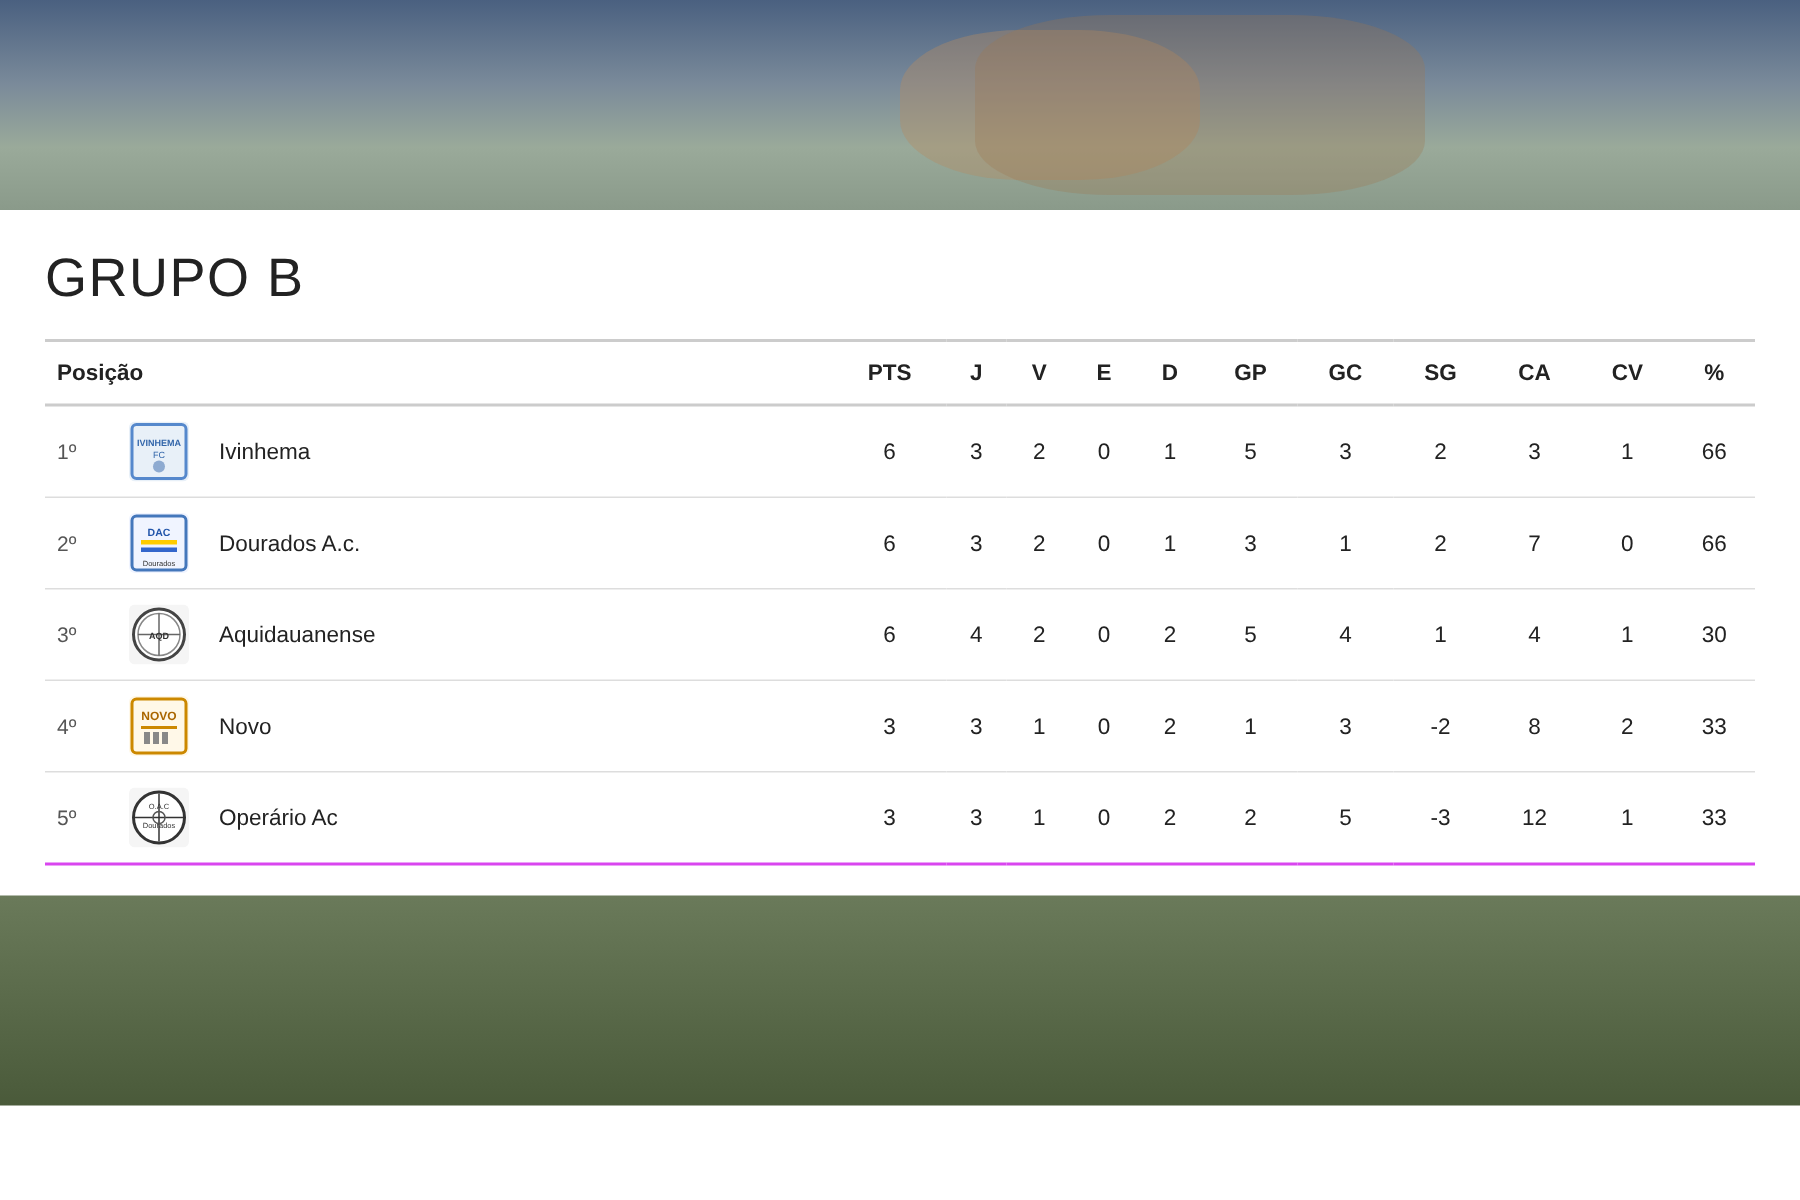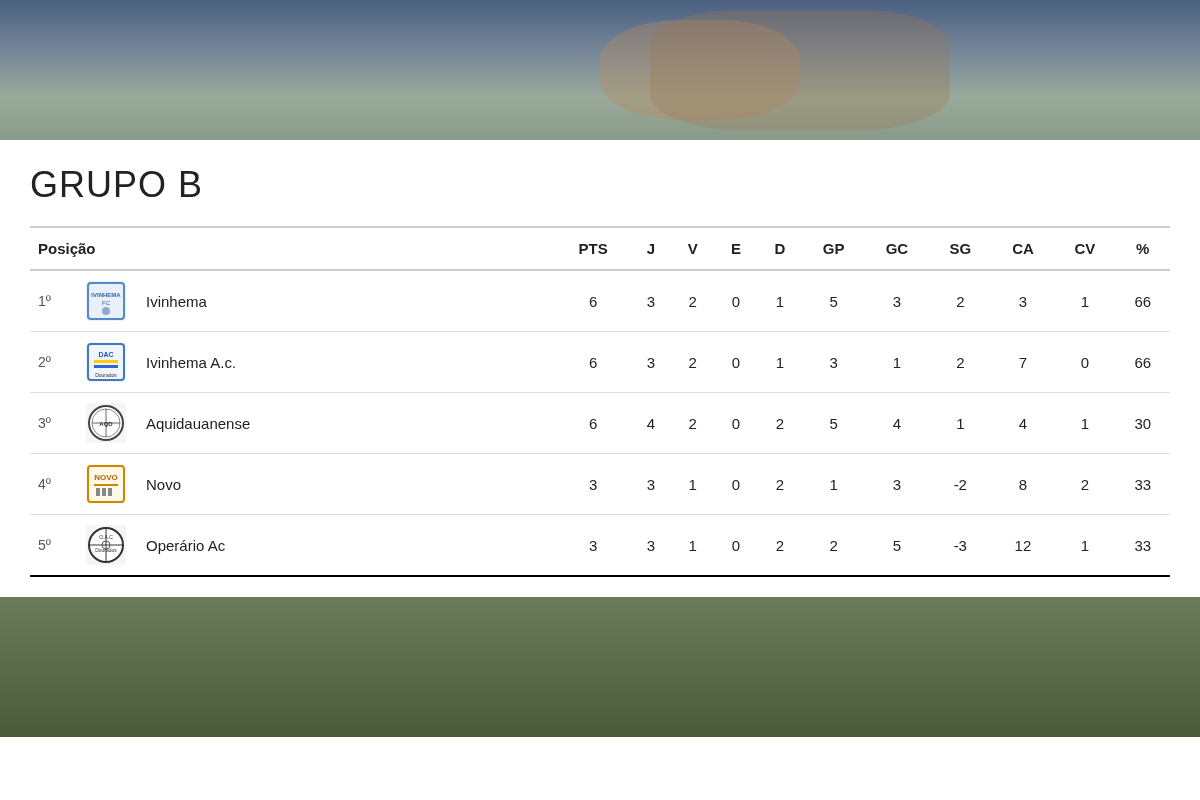--- a/index.html
+++ b/index.html
@@ -72,21 +72,21 @@
     .standings-table th.num-col,
     .standings-table td.num-col {
       text-align: center;
     }
 
     .standings-table tbody tr {
       border-bottom: 1px solid #ddd;
     }
 
     .standings-table tbody tr:last-child {
-      border-bottom: 2px solid #000000;
+      border-bottom: 2px solid #d946ef;
     }
 
     .standings-table td {
       padding: 10px 8px;
       color: #222;
       vertical-align: middle;
     }
 
     .position-cell {
       display: flex;
@@ -183,21 +183,21 @@
         <div class="team-logo">
                 <svg viewBox="0 0 40 40" width="40" height="40" xmlns="http://www.w3.org/2000/svg">
     <rect width="40" height="40" rx="4" fill="#f0f4ff"></rect>
     <rect x="2" y="2" width="36" height="36" rx="3" fill="none" stroke="#4477bb" stroke-width="2"></rect>
     <text x="20" y="15" text-anchor="middle" font-size="7" fill="#2255aa" font-weight="bold">DAC</text>
     <rect x="8" y="18" width="24" height="3" fill="#ffcc00"></rect>
     <rect x="8" y="23" width="24" height="3" fill="#3366cc"></rect>
     <text x="20" y="35" text-anchor="middle" font-size="5" fill="#333">Dourados</text>
   </svg>
               </div>
-        <span class="team-name">Ivinhema A.c.</span>
+        <span class="team-name">Dourados A.c.</span>
       </div>
     </td>
     <td class="num-col">6</td>
     <td class="num-col">3</td>
     <td class="num-col">2</td>
     <td class="num-col">0</td>
     <td class="num-col">1</td>
     <td class="num-col">3</td>
     <td class="num-col">1</td>
     <td class="num-col">2</td>

